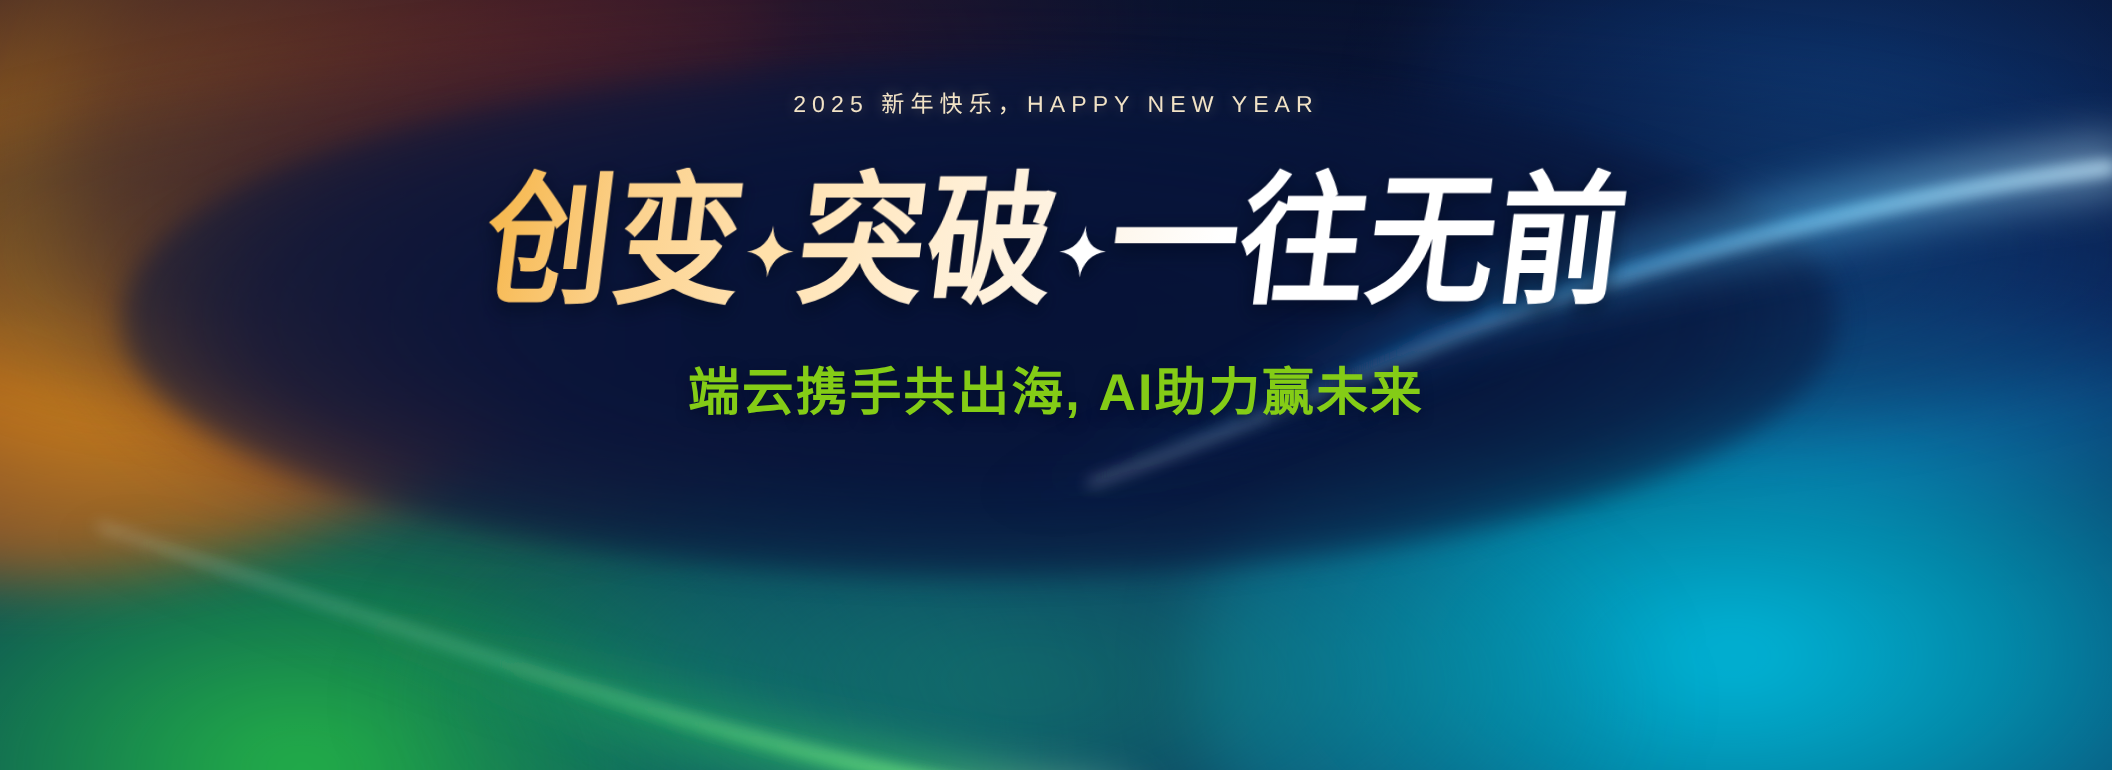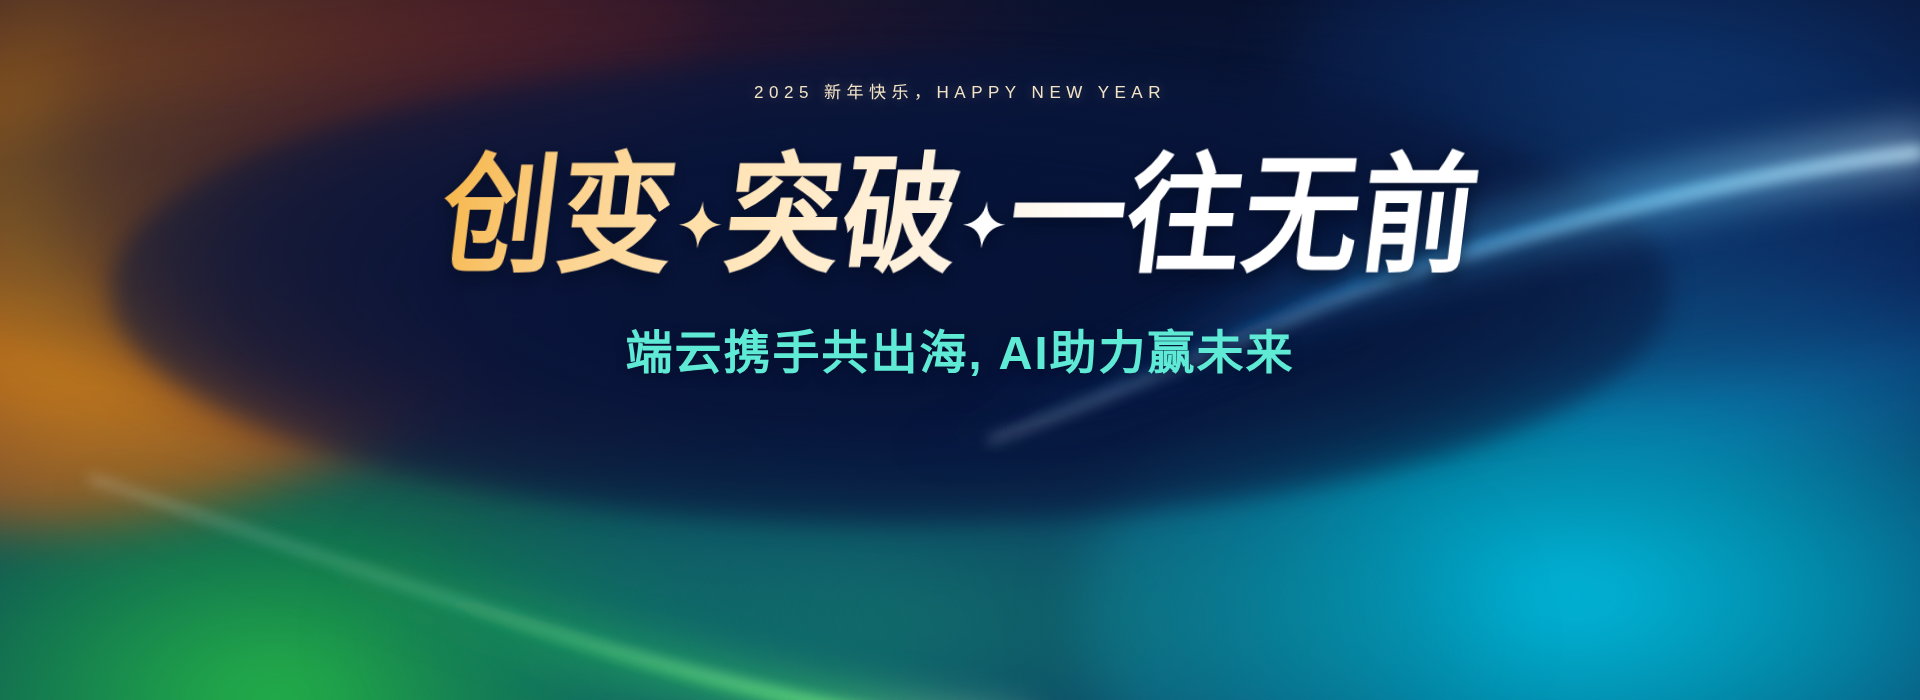--- a/index.html
+++ b/index.html
@@ -199,21 +199,21 @@
     position: absolute;
     inset: 0;
     z-index: 10;
     display: flex;
     flex-direction: column;
     align-items: center;
   }
 
   .tagline {
     margin-top: 78px;
-    font-size: 17px;
+    font-size: 21px;
     letter-spacing: 5.5px;
     color: #f2e3c6;
     font-weight: 400;
     white-space: nowrap;
     text-shadow: 0 0 14px rgba(255,225,170,0.30);
   }
 
   .headline-wrap {
     margin-top: 52px;
     display: flex;
@@ -262,21 +262,21 @@
     top: 50%;
     transform: translate(-50%,-50%);
   }
   .sparkle.s-gold svg { fill: #ffe0aa; }
   .sparkle.s-white svg { fill: #ffffff; }
 
   .subtitle {
     margin-top: 34px;
     font-size: 47px;
     font-weight: 700;
-    color: #5eead4;
+    color: #84cc16;
     letter-spacing: 2px;
     white-space: nowrap;
     text-shadow: 0 3px 12px rgba(2,10,34,0.55);
   }
 </style>
 </head>
 <body>
 
 <div class="banner">
 

